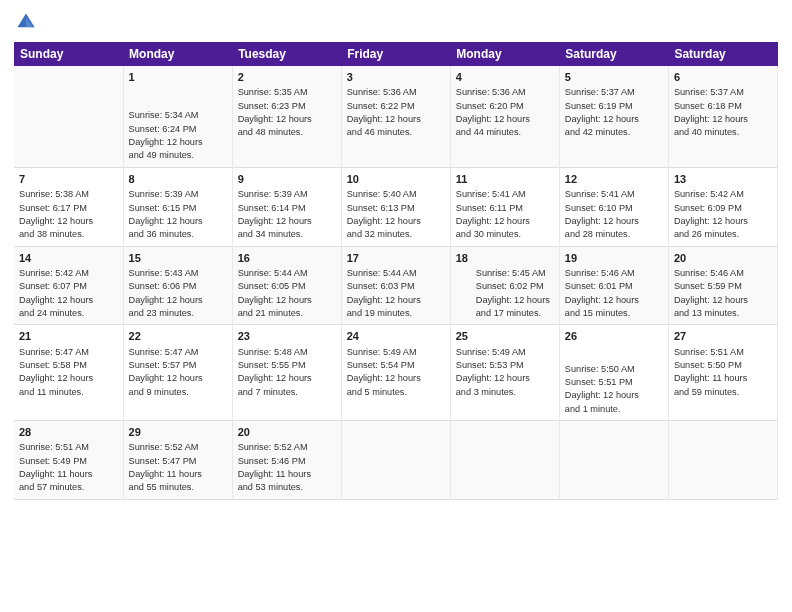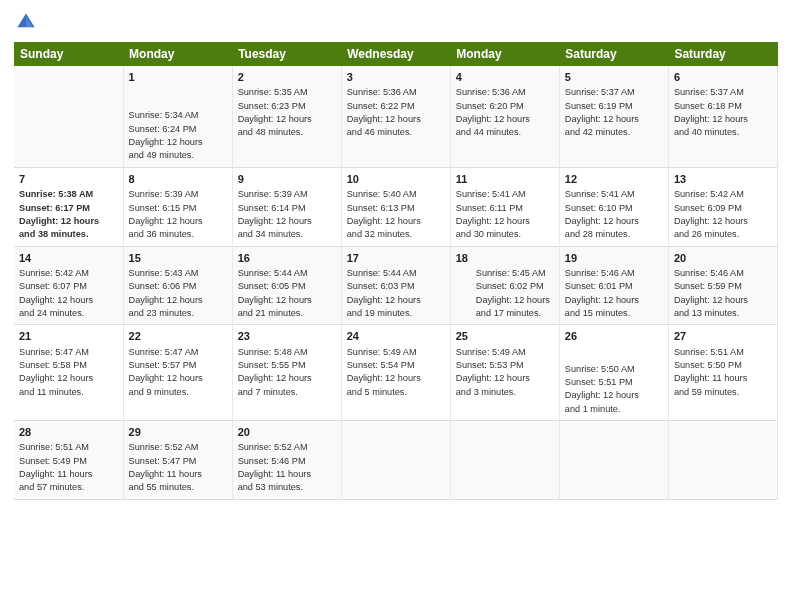--- a/index.html
+++ b/index.html
@@ -56,21 +56,21 @@
     .location {
       font-size: 13px;
       color: #555;
     }
     table {
       width: 100%;
       border-collapse: collapse;
       font-size: 10px;
     }
     thead th {
-      background-color: #4d7c0f;
+      background-color: #4c1d95;
       color: #fff;
       text-align: left;
       padding: 5px 6px;
       font-size: 12px;
       font-weight: bold;
     }
     tbody tr {
       border-bottom: 1px solid #ddd;
     }
     tbody td {
@@ -124,21 +124,21 @@
       <div class="location"></div>
     </div>
   </div>
 
   <table>
     <thead>
       <tr>
       <th>Sunday</th>
           <th>Monday</th>
           <th>Tuesday</th>
-          <th>Wednesday</th>
+          <th>Friday</th>
           <th>Monday</th>
           <th>Saturday</th>
           <th>Saturday</th>
         </tr>
     </thead>
     <tbody id="calendar-body">
     <tr>
           <td class="empty-cell"></td>
           <td>
             <span class="day-num">1</span>
@@ -179,21 +179,21 @@
             <span class="day-num">6</span>
             <div class="day-info" style="white-space: pre-line;">Sunrise: 5:37 AM
 Sunset: 6:18 PM
 Daylight: 12 hours
 and 40 minutes.</div>
           </td>
         </tr>
         <tr>
           <td>
             <span class="day-num">7</span>
-            <div class="day-info" style="white-space: pre-line; font-weight: bold;">Sunrise: 5:38 AM
+            <div class="day-info" style="white-space: pre-line;">Sunrise: 5:38 AM
 Sunset: 6:17 PM
 Daylight: 12 hours
 and 38 minutes.</div>
           </td>
           <td>
             <span class="day-num">8</span>
             <div class="day-info" style="white-space: pre-line;">Sunrise: 5:39 AM
 Sunset: 6:15 PM
 Daylight: 12 hours
 and 36 minutes.</div>

